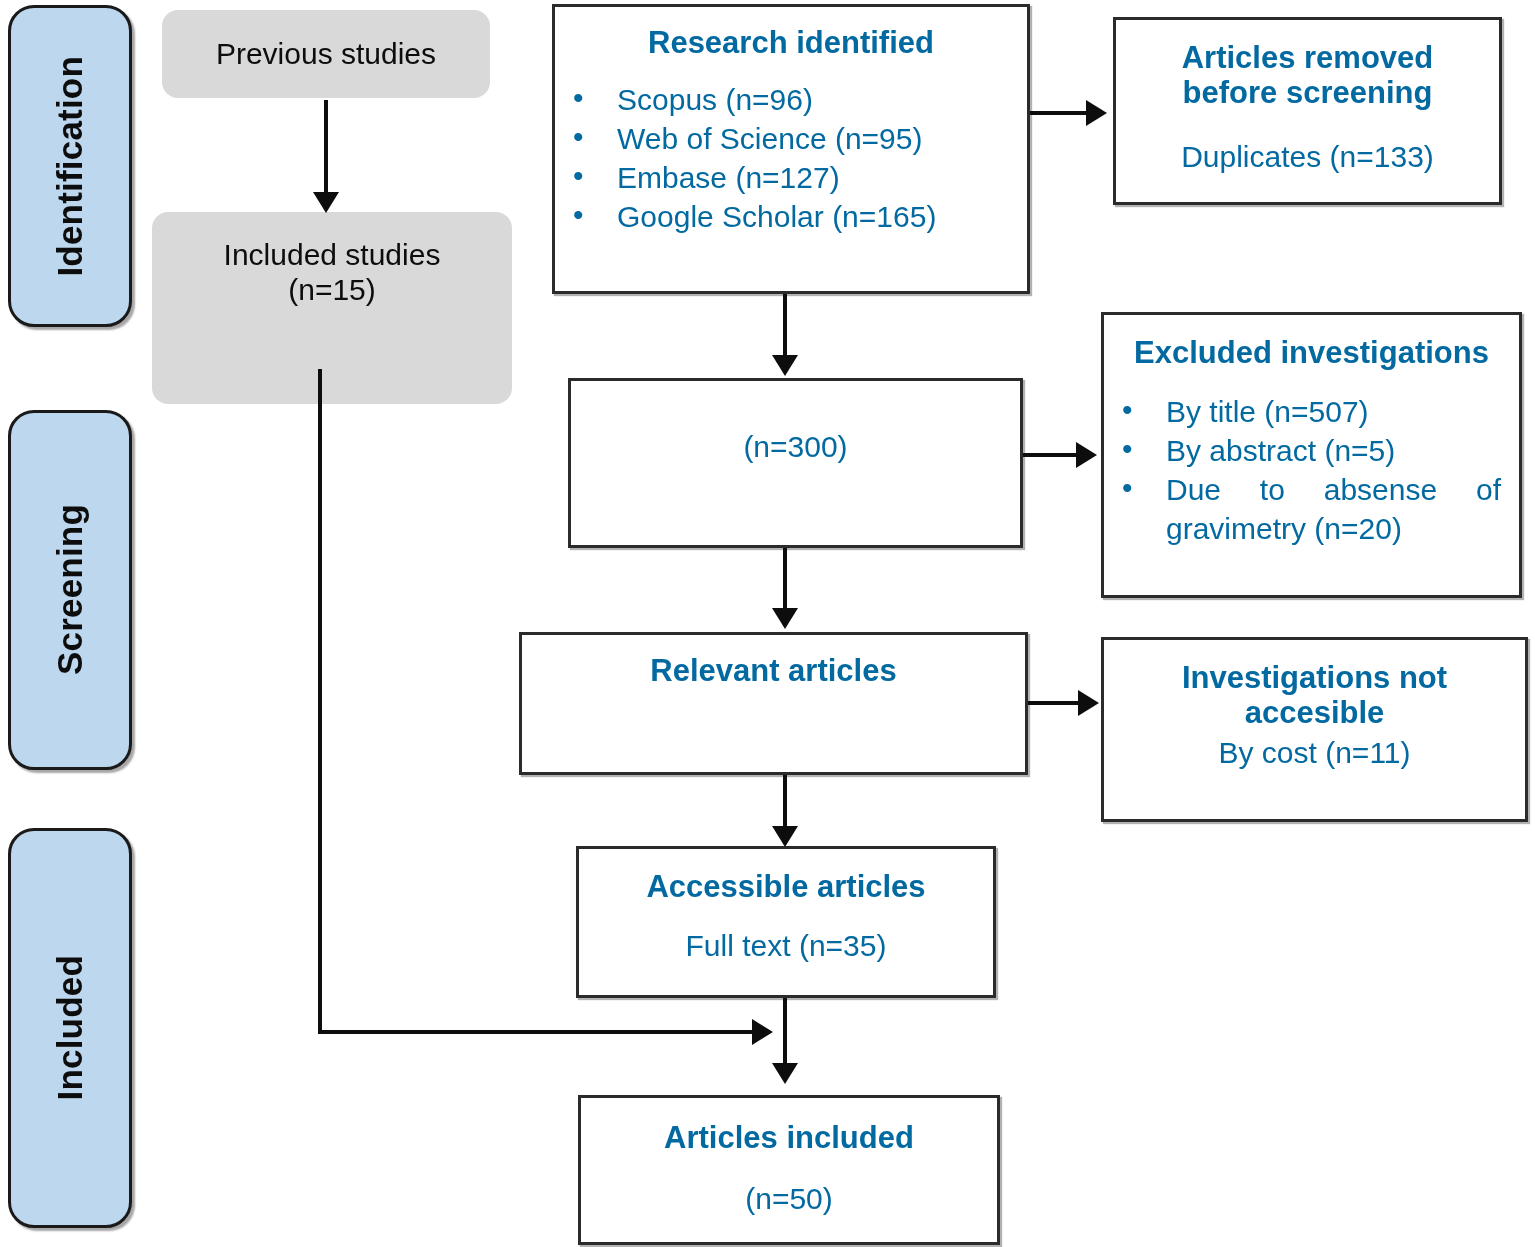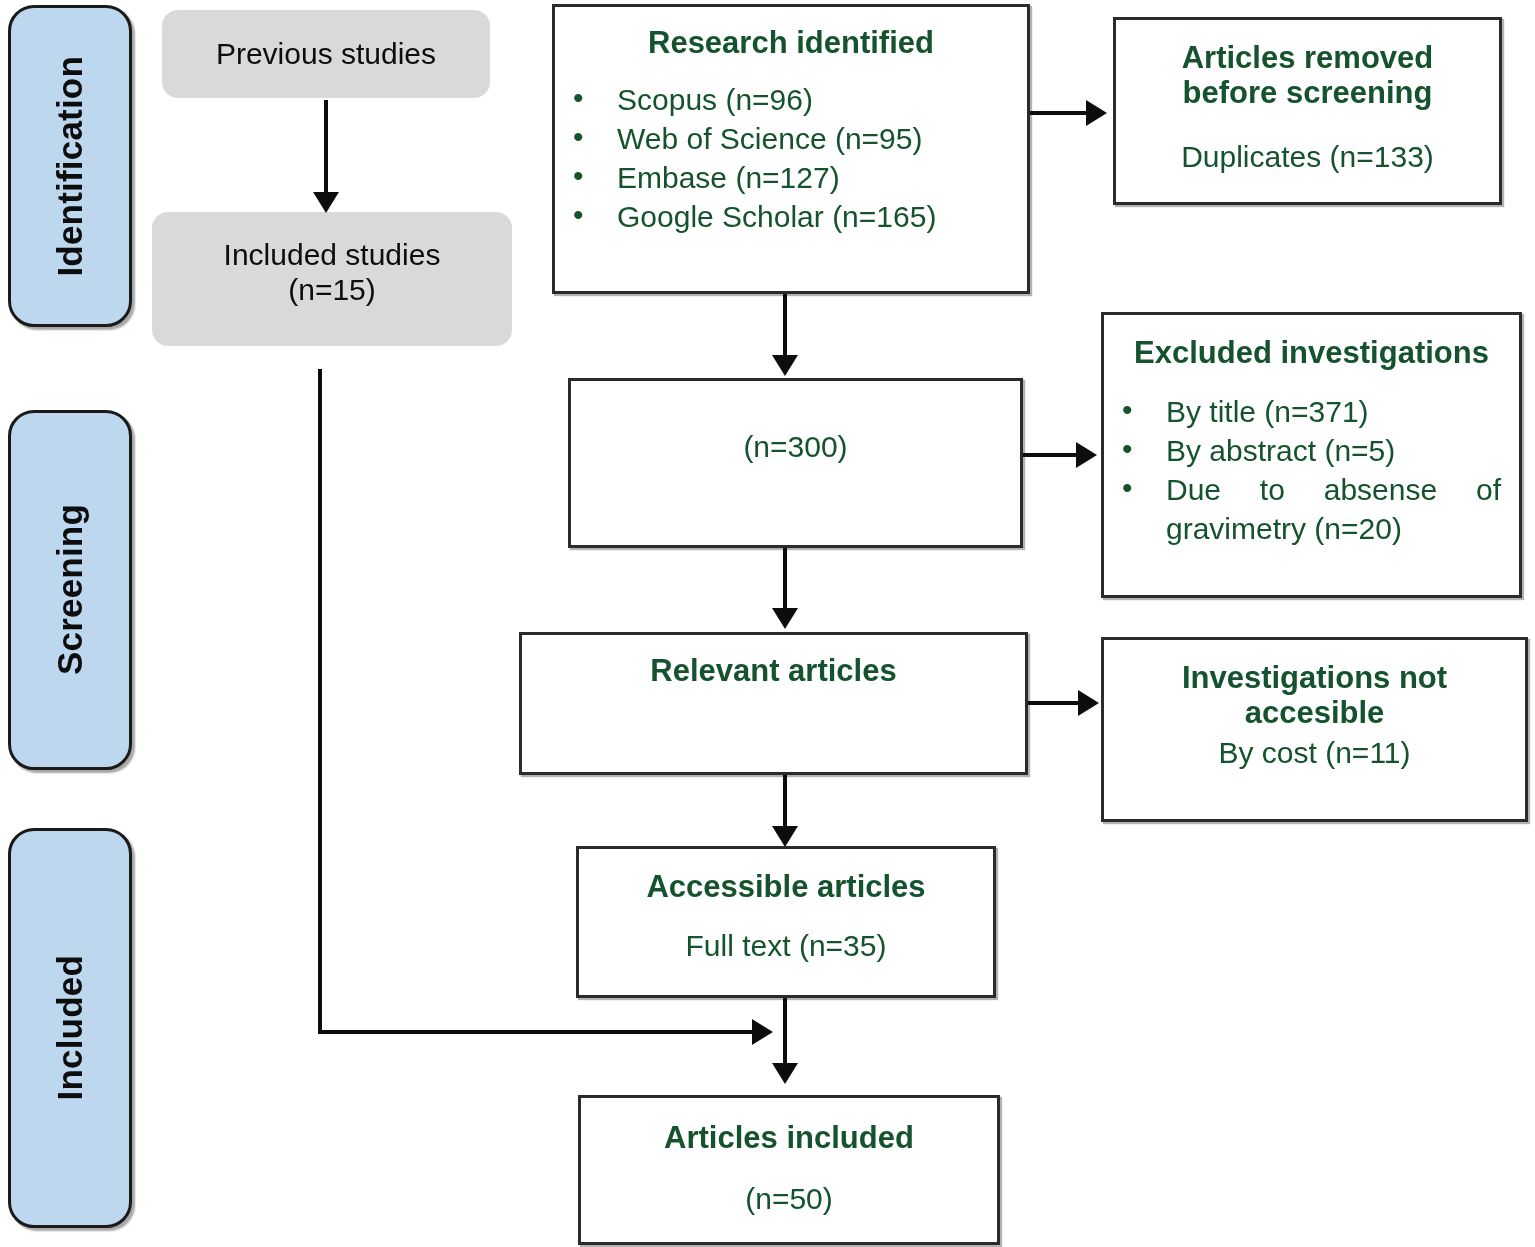--- a/index.html
+++ b/index.html
@@ -56,21 +56,21 @@
     line-height: 1.16;
     white-space: nowrap;
   }
 
   
   .box {
     position: absolute;
     background: #ffffff;
     border: 3px solid #2b2b2b;
     box-sizing: border-box;
-    color: #14532d;
+    color: #0369a1;
     box-shadow: 2px 2px 1px rgba(0,0,0,0.30);
   }
   .box-title {
     display: block;
     text-align: center;
     font-weight: bold;
     font-size: 31px;
     line-height: 1.14;
     white-space: nowrap;
   }
@@ -150,21 +150,21 @@
   </div>
 
   <div class="stage-pill" style="left:8px; top:828px; width:124px; height:400px;">
     <span class="stage-label">Included</span>
   </div>
 
   <div class="grey-box" style="left:162px; top:10px; width:328px; height:88px; justify-content:center;">
     <span class="gb-line">Previous studies</span>
   </div>
 
-  <div class="grey-box" style="left:152px; top:212px; width:360px; height:134px; padding-top:26px;">
+  <div class="grey-box" style="left:152px; top:212px; width:360px; height:192px; padding-top:26px;">
     <span class="gb-line">Included studies</span>
     <span class="gb-line">(n=15)</span>
   </div>
 
   <div class="box" style="left:552px; top:4px; width:478px; height:290px; padding-top:18px;">
     <span class="box-title">Research identified</span>
     <ul class="bullets" style="margin-top:20px;">
       <li>
         <span>Scopus (n=96)</span>
       </li>
@@ -200,21 +200,21 @@
 
   <div class="box" style="left:1113px; top:17px; width:389px; height:188px; padding:20px 26px 0 26px;">
     <span class="box-title wrap">Articles removed before screening</span>
     <span class="box-sub" style="margin-top:28px;">Duplicates (n=133)</span>
   </div>
 
   <div class="box" style="left:1101px; top:312px; width:421px; height:286px; padding-top:20px;">
     <span class="box-title">Excluded investigations</span>
     <ul class="bullets" style="margin-top:22px;">
       <li>
-        <span>By title (n=371)</span>
+        <span>By title (n=507)</span>
       </li>
       <li>
         <span>By abstract (n=5)</span>
       </li>
       <li class="justified">
         <span class="j">Due to absense of</span>
         <span>gravimetry (n=20)</span>
       </li>
     </ul>
   </div>

